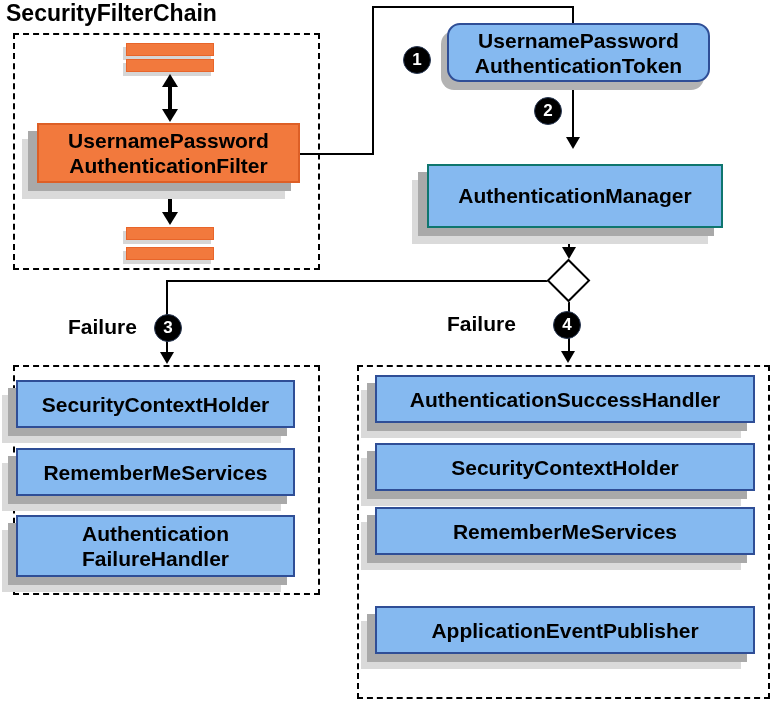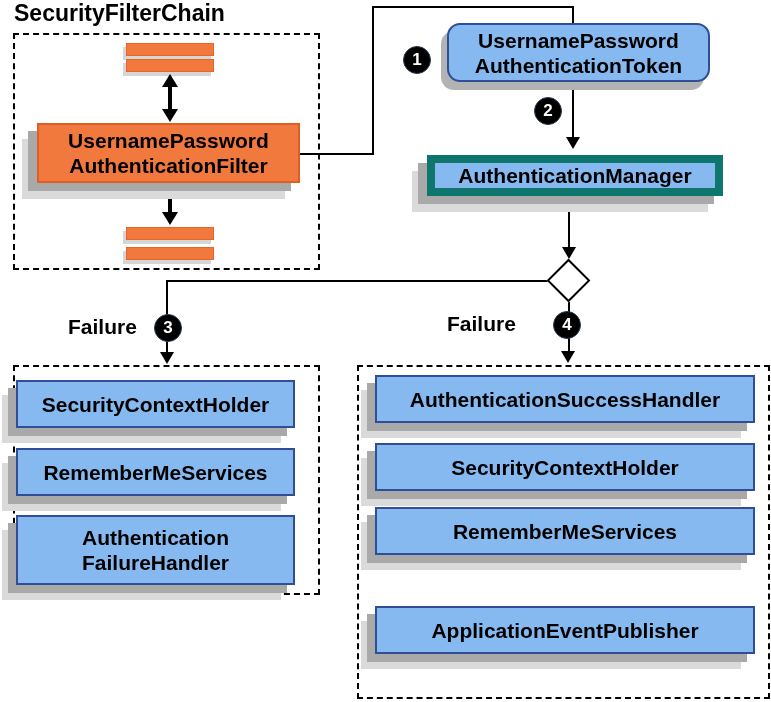--- a/index.html
+++ b/index.html
@@ -1,21 +1,21 @@
 <!DOCTYPE html>
 <html><head>
 <meta charset="utf-8">
 <style>
   html,body{margin:0;padding:0;background:#fff;}
   .canvas{
     position:relative;width:771px;height:702px;background:#fff;overflow:hidden;
     font-family:"Liberation Sans",sans-serif;color:#000;
   }
   .title{
-    position:absolute;left:6px;top:0px;font-size:23px;font-weight:bold;letter-spacing:0px;margin-left:8px;
+    position:absolute;left:6px;top:0px;font-size:23px;font-weight:bold;letter-spacing:0px;
   }
   .dashed{position:absolute;border:2px dashed #000;background:transparent;z-index:0;}
   .panel-left{left:13px;top:33px;width:303px;height:233px;}
   .panel-failure{left:13px;top:365px;width:303px;height:226px;}
   .panel-success{left:357px;top:365px;width:409px;height:330px;}
 
   .bar{
     position:absolute;left:126px;width:88px;height:13px;
     background:#F2793D;border:1px solid #E8652A;box-sizing:border-box;
     box-shadow:-3px 4px 0 0 #d6d6d6;z-index:2;
@@ -30,34 +30,34 @@
     font-size:21px;font-weight:bold;line-height:25px;white-space:pre-line;z-index:2;
   }
   .token-box{
     position:absolute;left:447px;top:23px;width:263px;height:59px;
     background:#85B9F0;border:2px solid #2F4E96;border-radius:13px;box-sizing:border-box;
     box-shadow:-6px 8px 0 0 #b3b3b3;
     display:flex;align-items:center;justify-content:center;text-align:center;
     font-size:21px;font-weight:bold;line-height:25px;white-space:pre-line;z-index:2;
   }
   .manager-box{
-    position:absolute;left:427px;top:155px;width:296px;height:41px;
-    background:#85B9F0;border:8px solid #0f766e;box-sizing:border-box;
+    position:absolute;left:427px;top:164px;width:296px;height:64px;
+    background:#85B9F0;border:2px solid #0f766e;box-sizing:border-box;
     box-shadow:-9px 8px 0 0 #a9a9a9,-15px 16px 0 0 #dadada;
     display:flex;align-items:center;justify-content:center;
     font-size:21px;font-weight:bold;z-index:2;
   }
   .blue-item{
     position:absolute;background:#85B9F0;border:2px solid #2F4E96;box-sizing:border-box;
     box-shadow:-8px 8px 0 0 #a9a9a9,-14px 15px 0 0 #dadada;
     display:flex;align-items:center;justify-content:center;text-align:center;
     font-size:21px;font-weight:bold;line-height:25px;white-space:pre-line;z-index:2;
   }
   .f-item{left:16px;width:279px;height:48px;}
-  .f-item.tall{height:70px;}
+  .f-item.tall{height:62px;}
   .s-item{left:18px;width:380px;height:48px;}
 
   .badge{
     position:absolute;width:28px;height:28px;border-radius:50%;
     background:#000;color:#fff;border:1px solid #2b3a55;box-sizing:border-box;
     display:flex;align-items:center;justify-content:center;
     font-size:17px;font-weight:bold;z-index:4;
   }
   .diamond{
     position:absolute;left:553px;top:265px;width:31px;height:31px;

